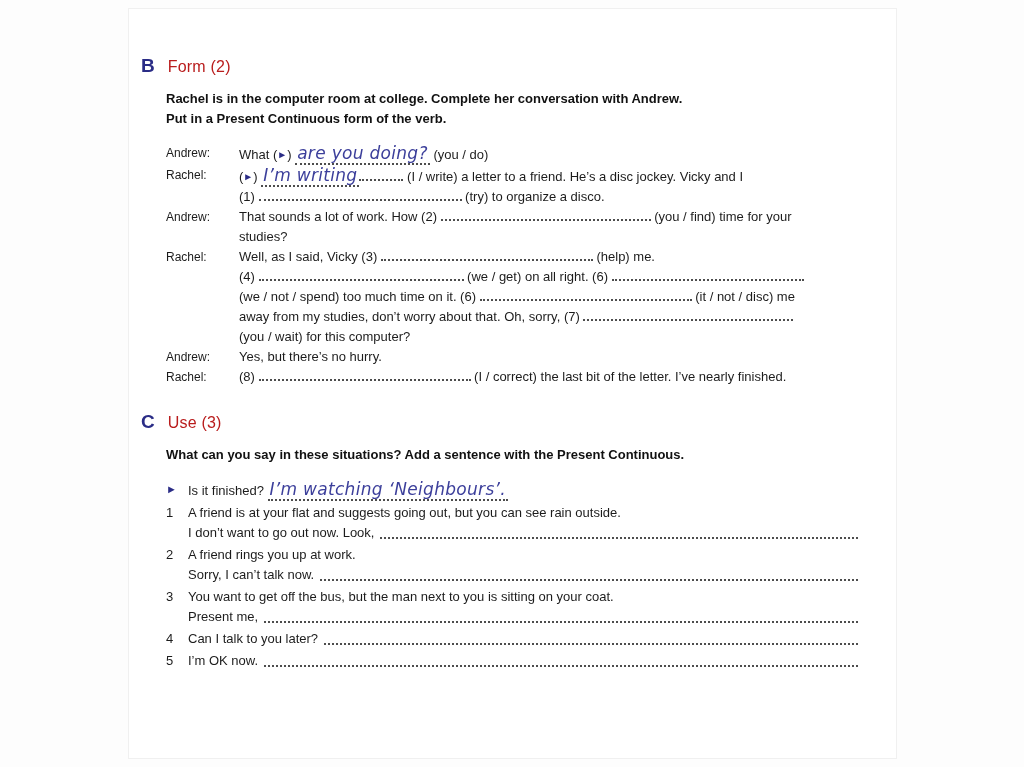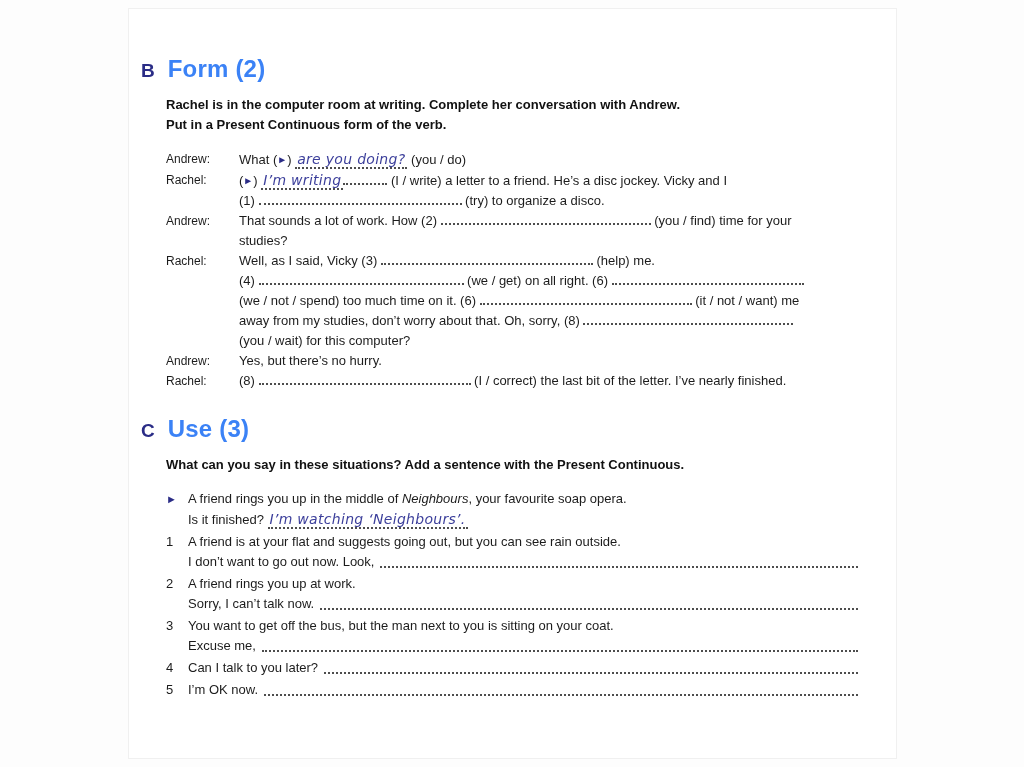--- a/index.html
+++ b/index.html
@@ -14,40 +14,40 @@
     position:absolute;left:128px;top:8px;
     width:769px;height:751px;
     background:#ffffff;
     border:1px solid #f0f0f0;
     box-sizing:border-box;
     padding:46px 36px 0 12px;
   }
   
   .sec-head{display:flex;align-items:baseline;gap:13px;margin:0 0 12px 0;}
   .sec-letter{font-size:19px;font-weight:700;color:#2a2c86;}
-  .sec-title{font-size:24px;font-weight:700;color:#3b82f6;letter-spacing:.2px;}
+  .sec-title{font-size:16px;font-weight:400;color:#b91c1c;letter-spacing:.2px;}
   .sec-body{margin-left:25px;}
   .intro{margin:0;font-size:13px;font-weight:700;line-height:20px;color:#111;}
   
   .dialogue{margin-top:14px;}
   .drow{display:flex;}
   .speaker{width:73px;flex:0 0 73px;font-size:12px;line-height:20px;}
   .dtext{flex:1;min-width:0;}
   .dline{font-size:13px;line-height:20px;white-space:nowrap;}
   
   .bl{
     display:inline-block;height:12px;vertical-align:baseline;
     border-bottom:2px dotted #4d4d4d;
   }
   
   .hand{
     font-family:"DejaVu Sans", sans-serif;
     font-style:italic;
     color:#3c3f9b;
-    font-size:14px;
+    font-size:17px;
     letter-spacing:.3px;
     border-bottom:2px dotted #4d4d4d;
     padding:0 2px;
   }
   .arrow{color:#2a2c86;font-size:10px;vertical-align:1px;}
   .it{font-style:italic;}
   
   .sec-c{margin-top:24px;}
   .clist{margin-top:14px;}
   .citem{display:flex;margin-bottom:2px;}
@@ -63,21 +63,21 @@
 <body>
 
 <div class="page">
 
   <section>
     <div class="sec-head">
       <span class="sec-letter">B</span>
       <span class="sec-title">Form (2)</span>
     </div>
     <div class="sec-body">
-      <p class="intro">Rachel is in the computer room at writing. Complete her conversation with Andrew.</p>
+      <p class="intro">Rachel is in the computer room at college. Complete her conversation with Andrew.</p>
       <p class="intro">Put in a Present Continuous form of the verb.</p>
 
       <div class="dialogue">
 
         <div class="drow">
           <div class="speaker">Andrew:</div>
           <div class="dtext">
             <div class="dline"><span>What (</span><span class="arrow">►</span><span>) </span><span class="hand">are you doing?</span><span> (you / do)</span></div>
           </div>
         </div>
@@ -96,22 +96,22 @@
             <div class="dline"><span>That sounds a lot of work. How (2) </span><span class="bl" style="width:210px"></span><span> (you / find) time for your</span></div>
             <div class="dline">studies?</div>
           </div>
         </div>
 
         <div class="drow">
           <div class="speaker">Rachel:</div>
           <div class="dtext">
             <div class="dline"><span>Well, as I said, Vicky (3) </span><span class="bl" style="width:212px"></span><span> (help) me.</span></div>
             <div class="dline"><span>(4) </span><span class="bl" style="width:205px"></span><span> (we / get) on all right. (6) </span><span class="bl" style="width:192px"></span></div>
-            <div class="dline"><span>(we / not / spend) too much time on it. (6) </span><span class="bl" style="width:212px"></span><span> (it / not / want) me</span></div>
-            <div class="dline"><span>away from my studies, don’t worry about that. Oh, sorry, (8) </span><span class="bl" style="width:210px"></span></div>
+            <div class="dline"><span>(we / not / spend) too much time on it. (6) </span><span class="bl" style="width:212px"></span><span> (it / not / disc) me</span></div>
+            <div class="dline"><span>away from my studies, don’t worry about that. Oh, sorry, (7) </span><span class="bl" style="width:210px"></span></div>
             <div class="dline">(you / wait) for this computer?</div>
           </div>
         </div>
 
         <div class="drow">
           <div class="speaker">Andrew:</div>
           <div class="dtext">
             <div class="dline">Yes, but there’s no hurry.</div>
           </div>
         </div>
@@ -133,21 +133,20 @@
       <span class="sec-title">Use (3)</span>
     </div>
     <div class="sec-body">
       <p class="intro">What can you say in these situations? Add a sentence with the Present Continuous.</p>
 
       <div class="clist">
 
         <div class="citem">
           <div class="cmark"><span class="arrow">►</span></div>
           <div class="ctext">
-            <div class="cline"><span>A friend rings you up in the middle of </span><span class="it">Neighbours</span><span>, your favourite soap opera.</span></div>
             <div class="cline"><span>Is it finished? </span><span class="hand">I’m watching ‘Neighbours’.</span></div>
           </div>
         </div>
 
         <div class="citem">
           <div class="cmark">1</div>
           <div class="ctext">
             <div class="cline">A friend is at your flat and suggests going out, but you can see rain outside.</div>
             <div class="cline fill-line">
                 <span class="t">I don’t want to go out now. Look, </span>
@@ -165,21 +164,21 @@
                 <span class="grow"></span>
               </div>
           </div>
         </div>
 
         <div class="citem">
           <div class="cmark">3</div>
           <div class="ctext">
             <div class="cline">You want to get off the bus, but the man next to you is sitting on your coat.</div>
             <div class="cline fill-line">
-                <span class="t">Excuse me, </span>
+                <span class="t">Present me, </span>
                 <span class="grow"></span>
               </div>
           </div>
         </div>
 
         <div class="citem">
           <div class="cmark">4</div>
           <div class="ctext">
             <div class="cline fill-line">
                 <span class="t">Can I talk to you later? </span>

